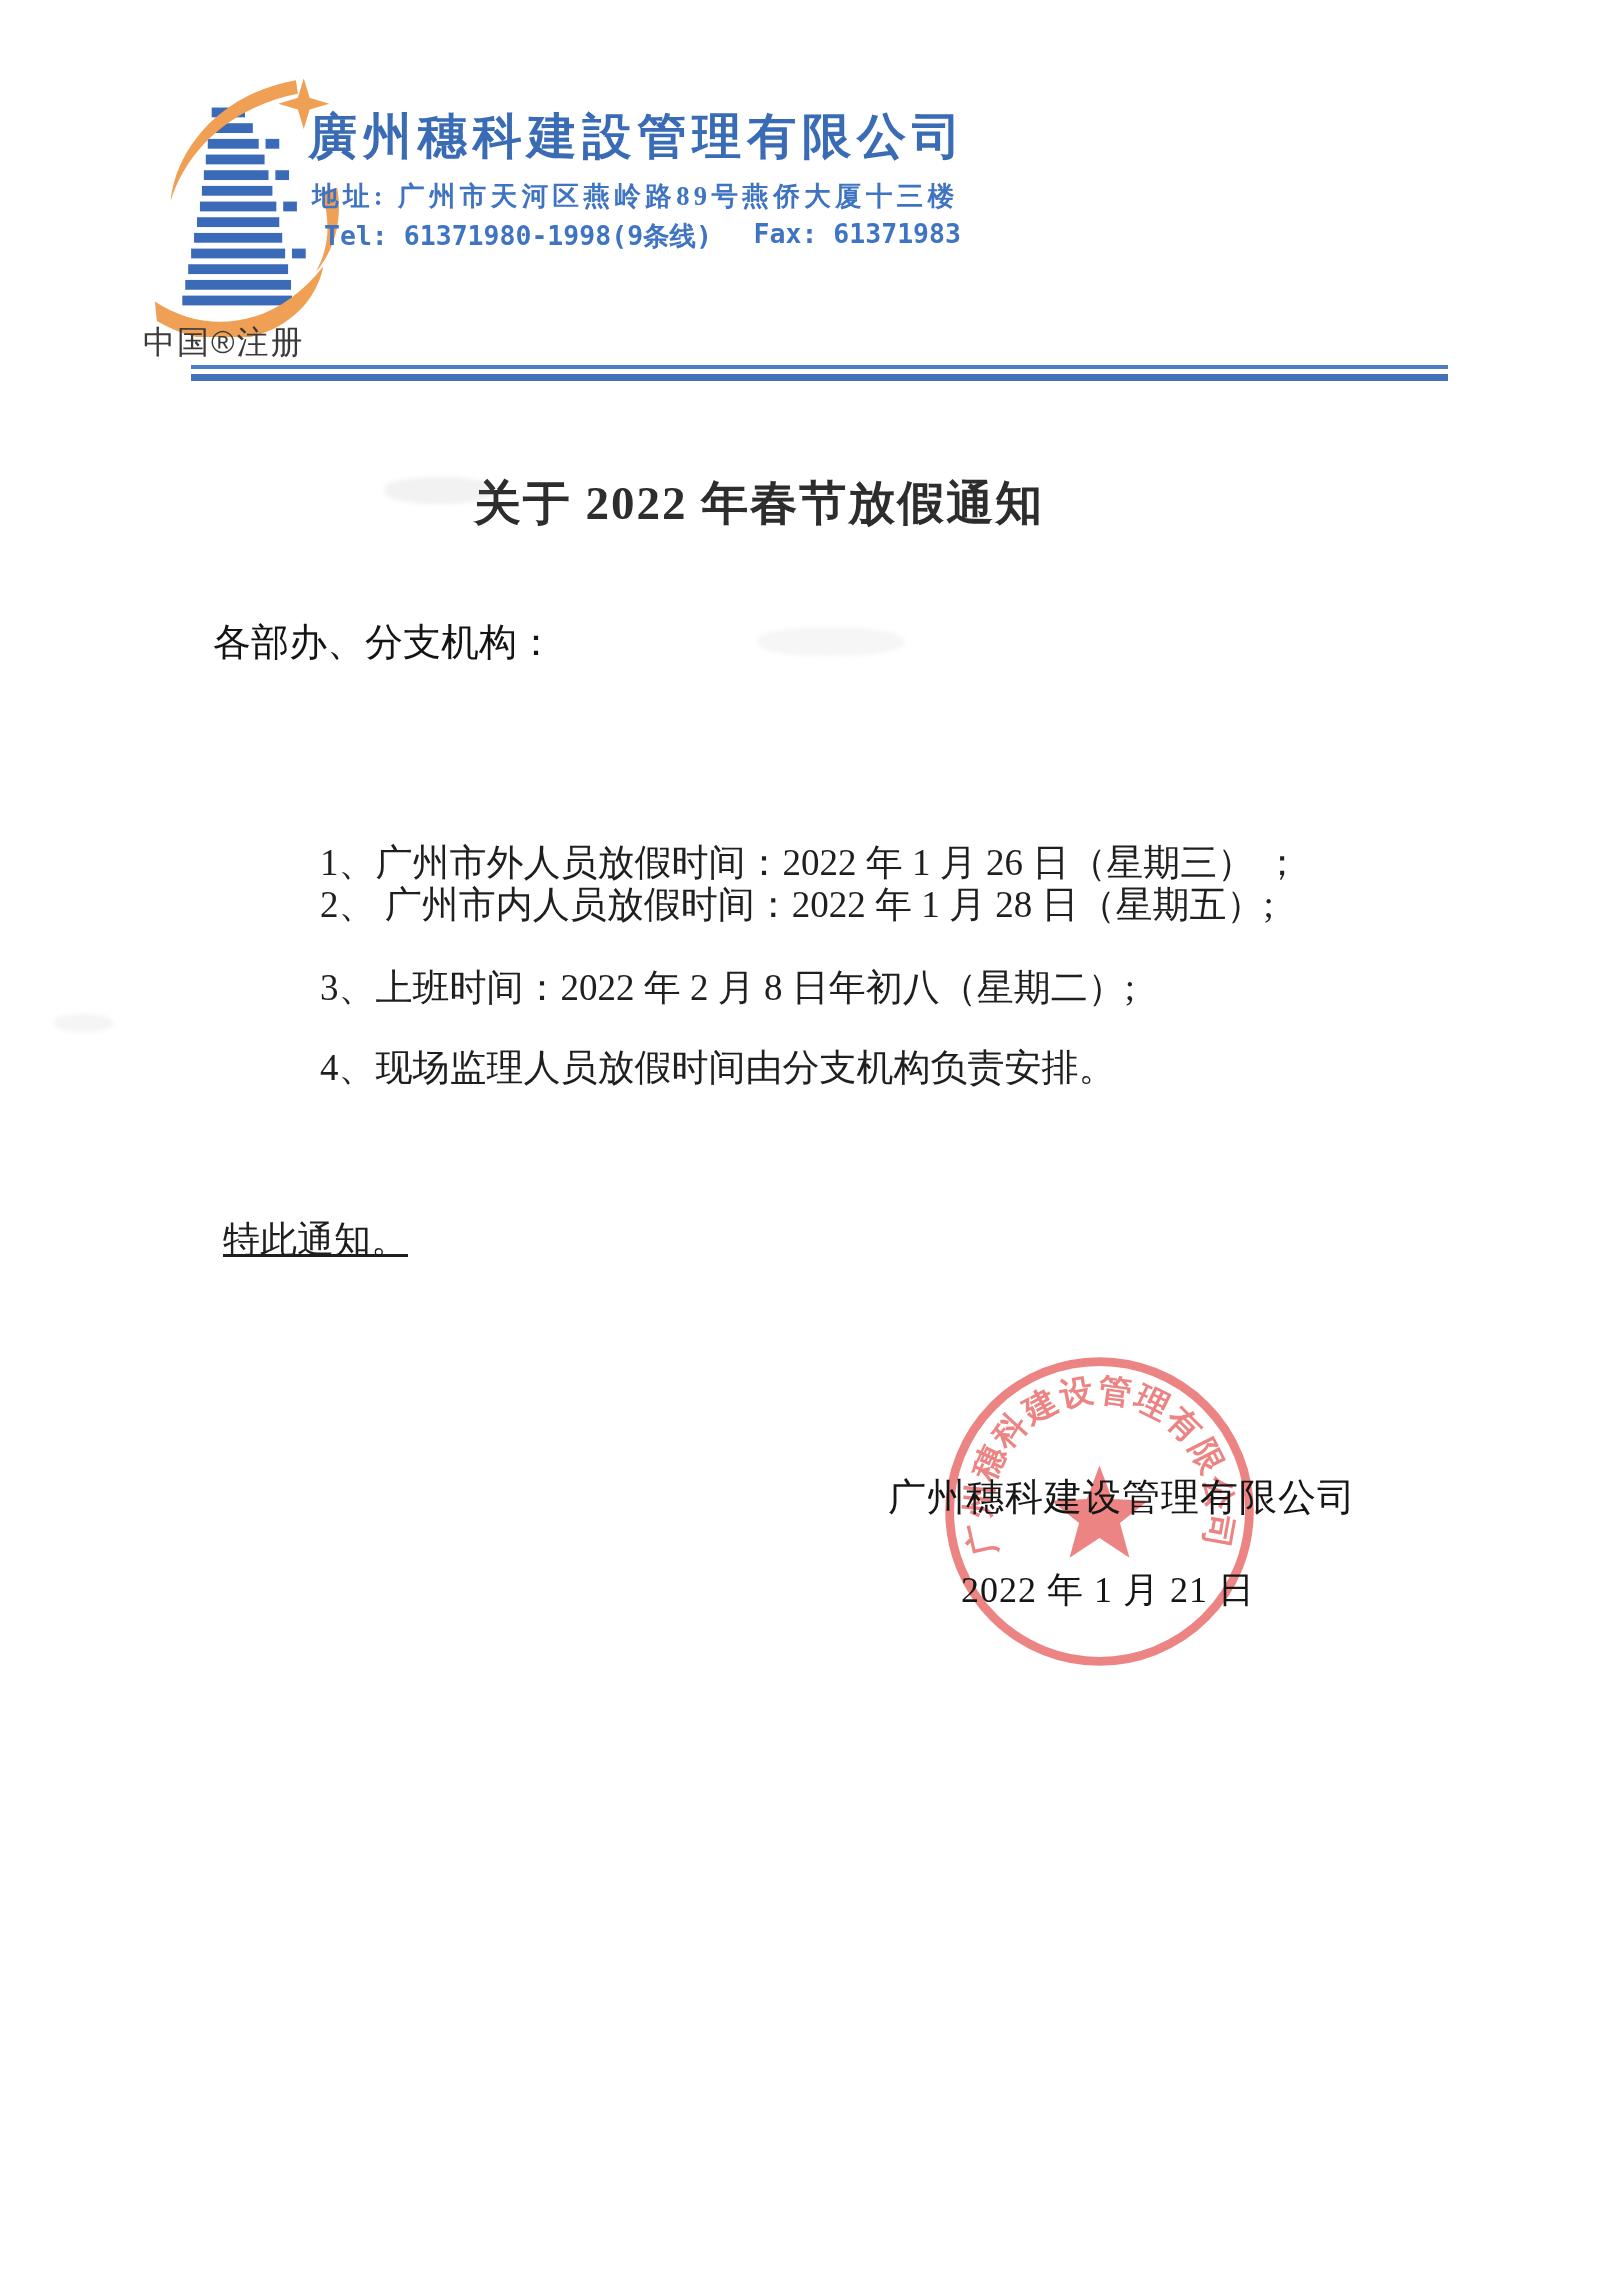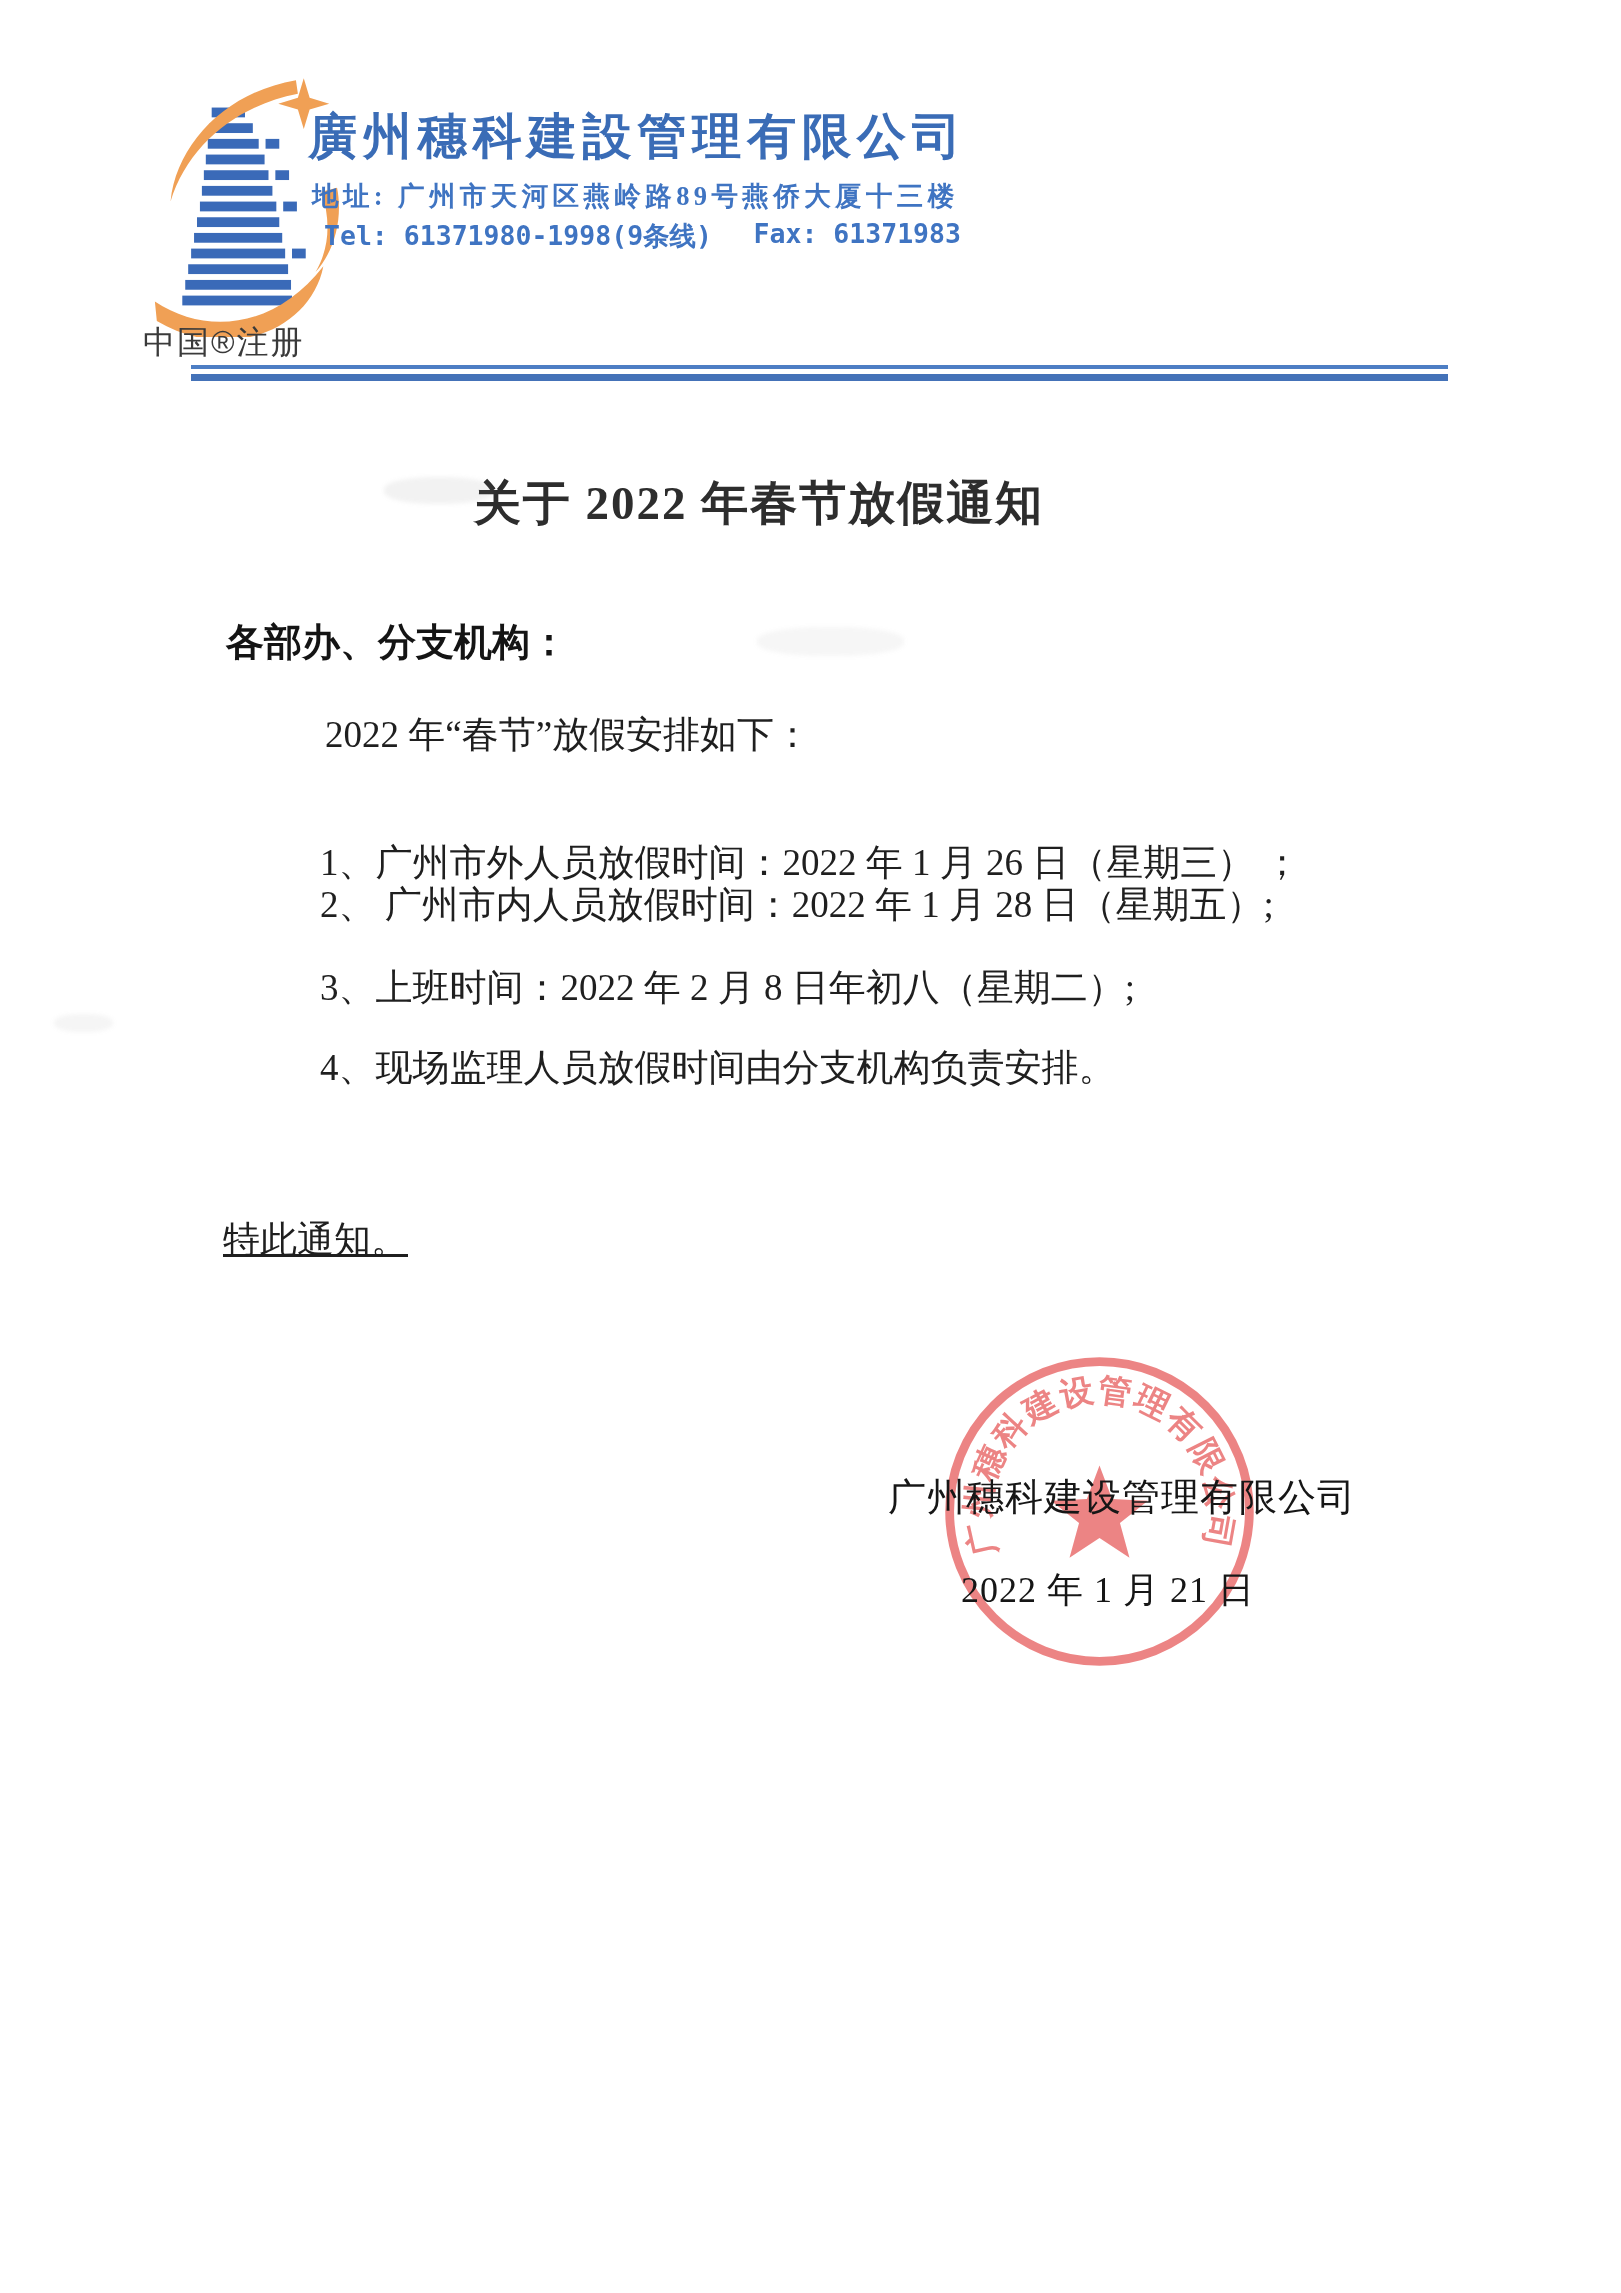--- a/index.html
+++ b/index.html
@@ -34,21 +34,21 @@
   .rule-thin  { height:3.9px; background:#4d7ec4; }
   .rule-gap   { height:4.9px; }
   .rule-thick { height:6.9px; background:#4472b8; }
 
   
   .notice-title {
     position:absolute; left:127px; top:472px; width:1264px; text-align:center;
     font-size:47px; font-weight:bold; letter-spacing:2px; color:#2d2d2d; white-space:nowrap;
   }
   .salutation {
-    position:absolute; left:226px; top:617px; font-size:38px; font-weight:bold;
+    position:absolute; left:213px; top:617px; font-size:38px; font-weight:normal;
     color:#141414; white-space:nowrap;
   }
   .intro { position:absolute; left:325px; top:710px; font-size:37px; white-space:nowrap; }
   .notice-item { position:absolute; left:320px; font-size:37px; white-space:nowrap; }
   .item-0 { top:838px; }
   .item-1 { top:880px; }
   .item-2 { top:963px; }
   .item-3 { top:1043px; }
   .closing { position:absolute; left:223px; top:1215px; font-size:37px; white-space:nowrap;text-decoration:underline; }
 
@@ -129,21 +129,20 @@
       <div class="rule-thin"></div>
       <div class="rule-gap"></div>
       <div class="rule-thick"></div>
     </div>
   </div>
 
   <div class="notice-title">关于 2022 年春节放假通知</div>
 
   <div class="salutation">各部办、分支机构：</div>
 
-  <div class="intro">2022 年“春节”放假安排如下：</div>
 
   <div class="notice-item item-0">1、广州市外人员放假时间：2022 年 1 月 26 日（星期三） ；</div>
   <div class="notice-item item-1">2、 广州市内人员放假时间：2022 年 1 月 28 日（星期五）;</div>
   <div class="notice-item item-2">3、上班时间：2022 年 2 月 8 日年初八（星期二）;</div>
   <div class="notice-item item-3">4、现场监理人员放假时间由分支机构负责安排。</div>
 
   <div class="closing">特此通知。</div>
 
   <div class="sign-company">广州穗科建设管理有限公司</div>
 

